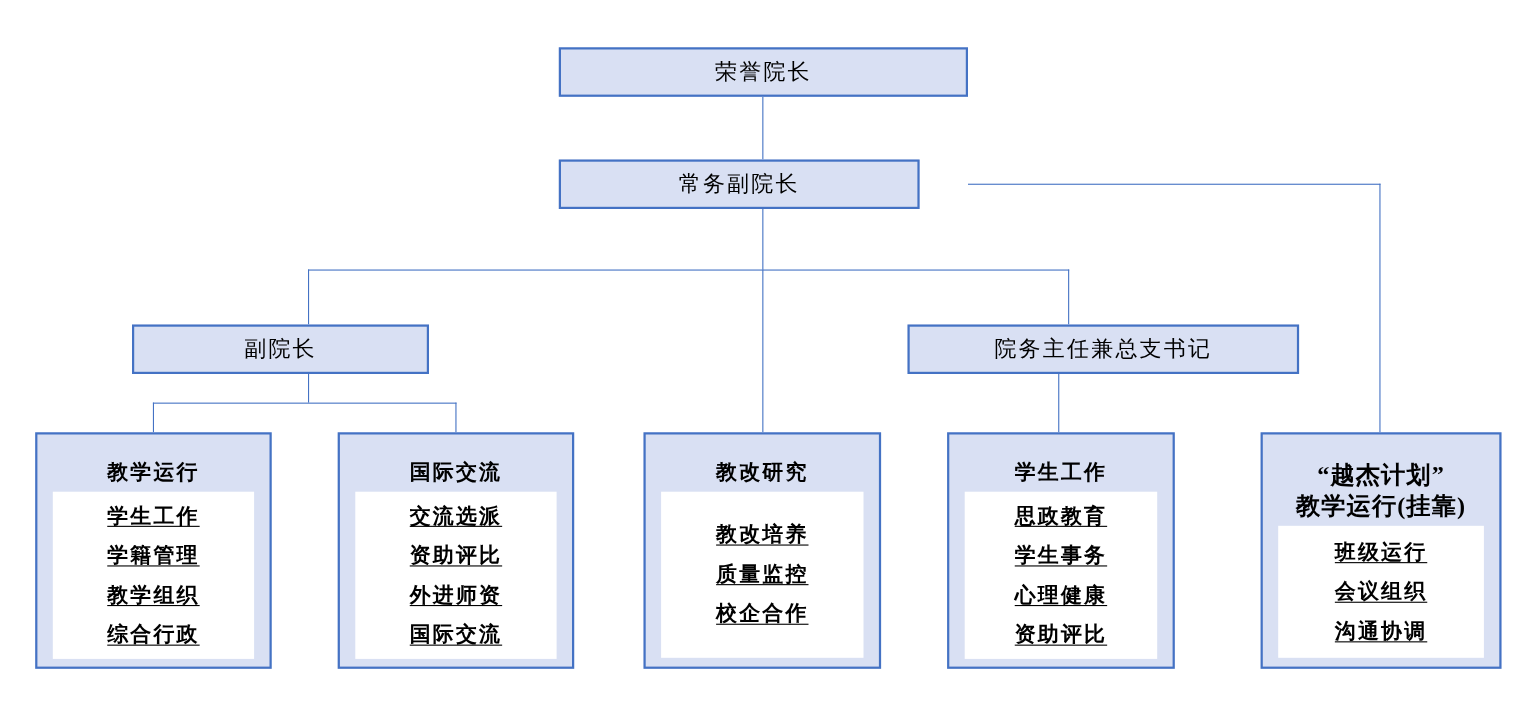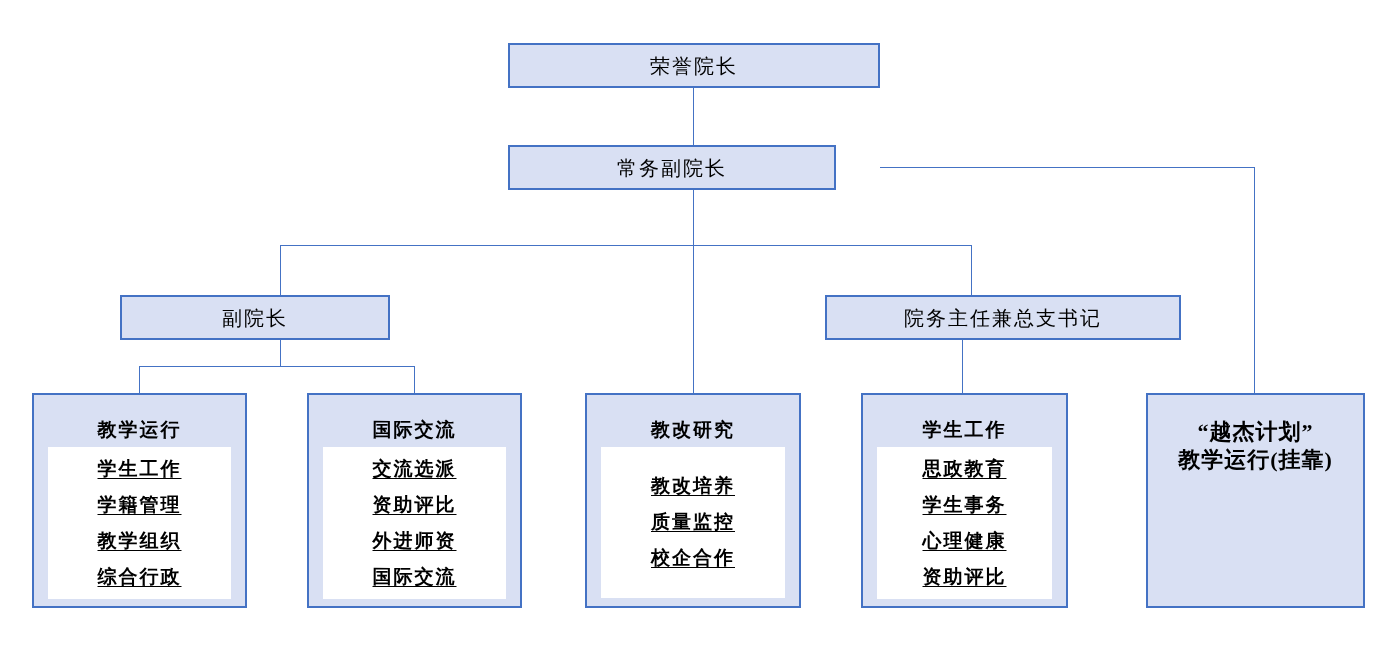--- a/index.html
+++ b/index.html
@@ -169,15 +169,20 @@
       <div class="dept-item">思政教育</div>
       <div class="dept-item">学生事务</div>
       <div class="dept-item">心理健康</div>
       <div class="dept-item">资助评比</div>
     </div>
   </div>
 
   <div class="node dept" style="left:1146px; top:393px; width:219px; height:215px;">
     <div class="dept-title two-line">“越杰计划”</div>
     <div class="dept-title two-line" style="padding-top:0; margin-top:-6px;">教学运行(挂靠)</div>
+    <div class="dept-items">
+      <div class="dept-item">班级运行</div>
+      <div class="dept-item">会议组织</div>
+      <div class="dept-item">沟通协调</div>
+    </div>
   </div>
 
 </div>
 
 </body></html>

